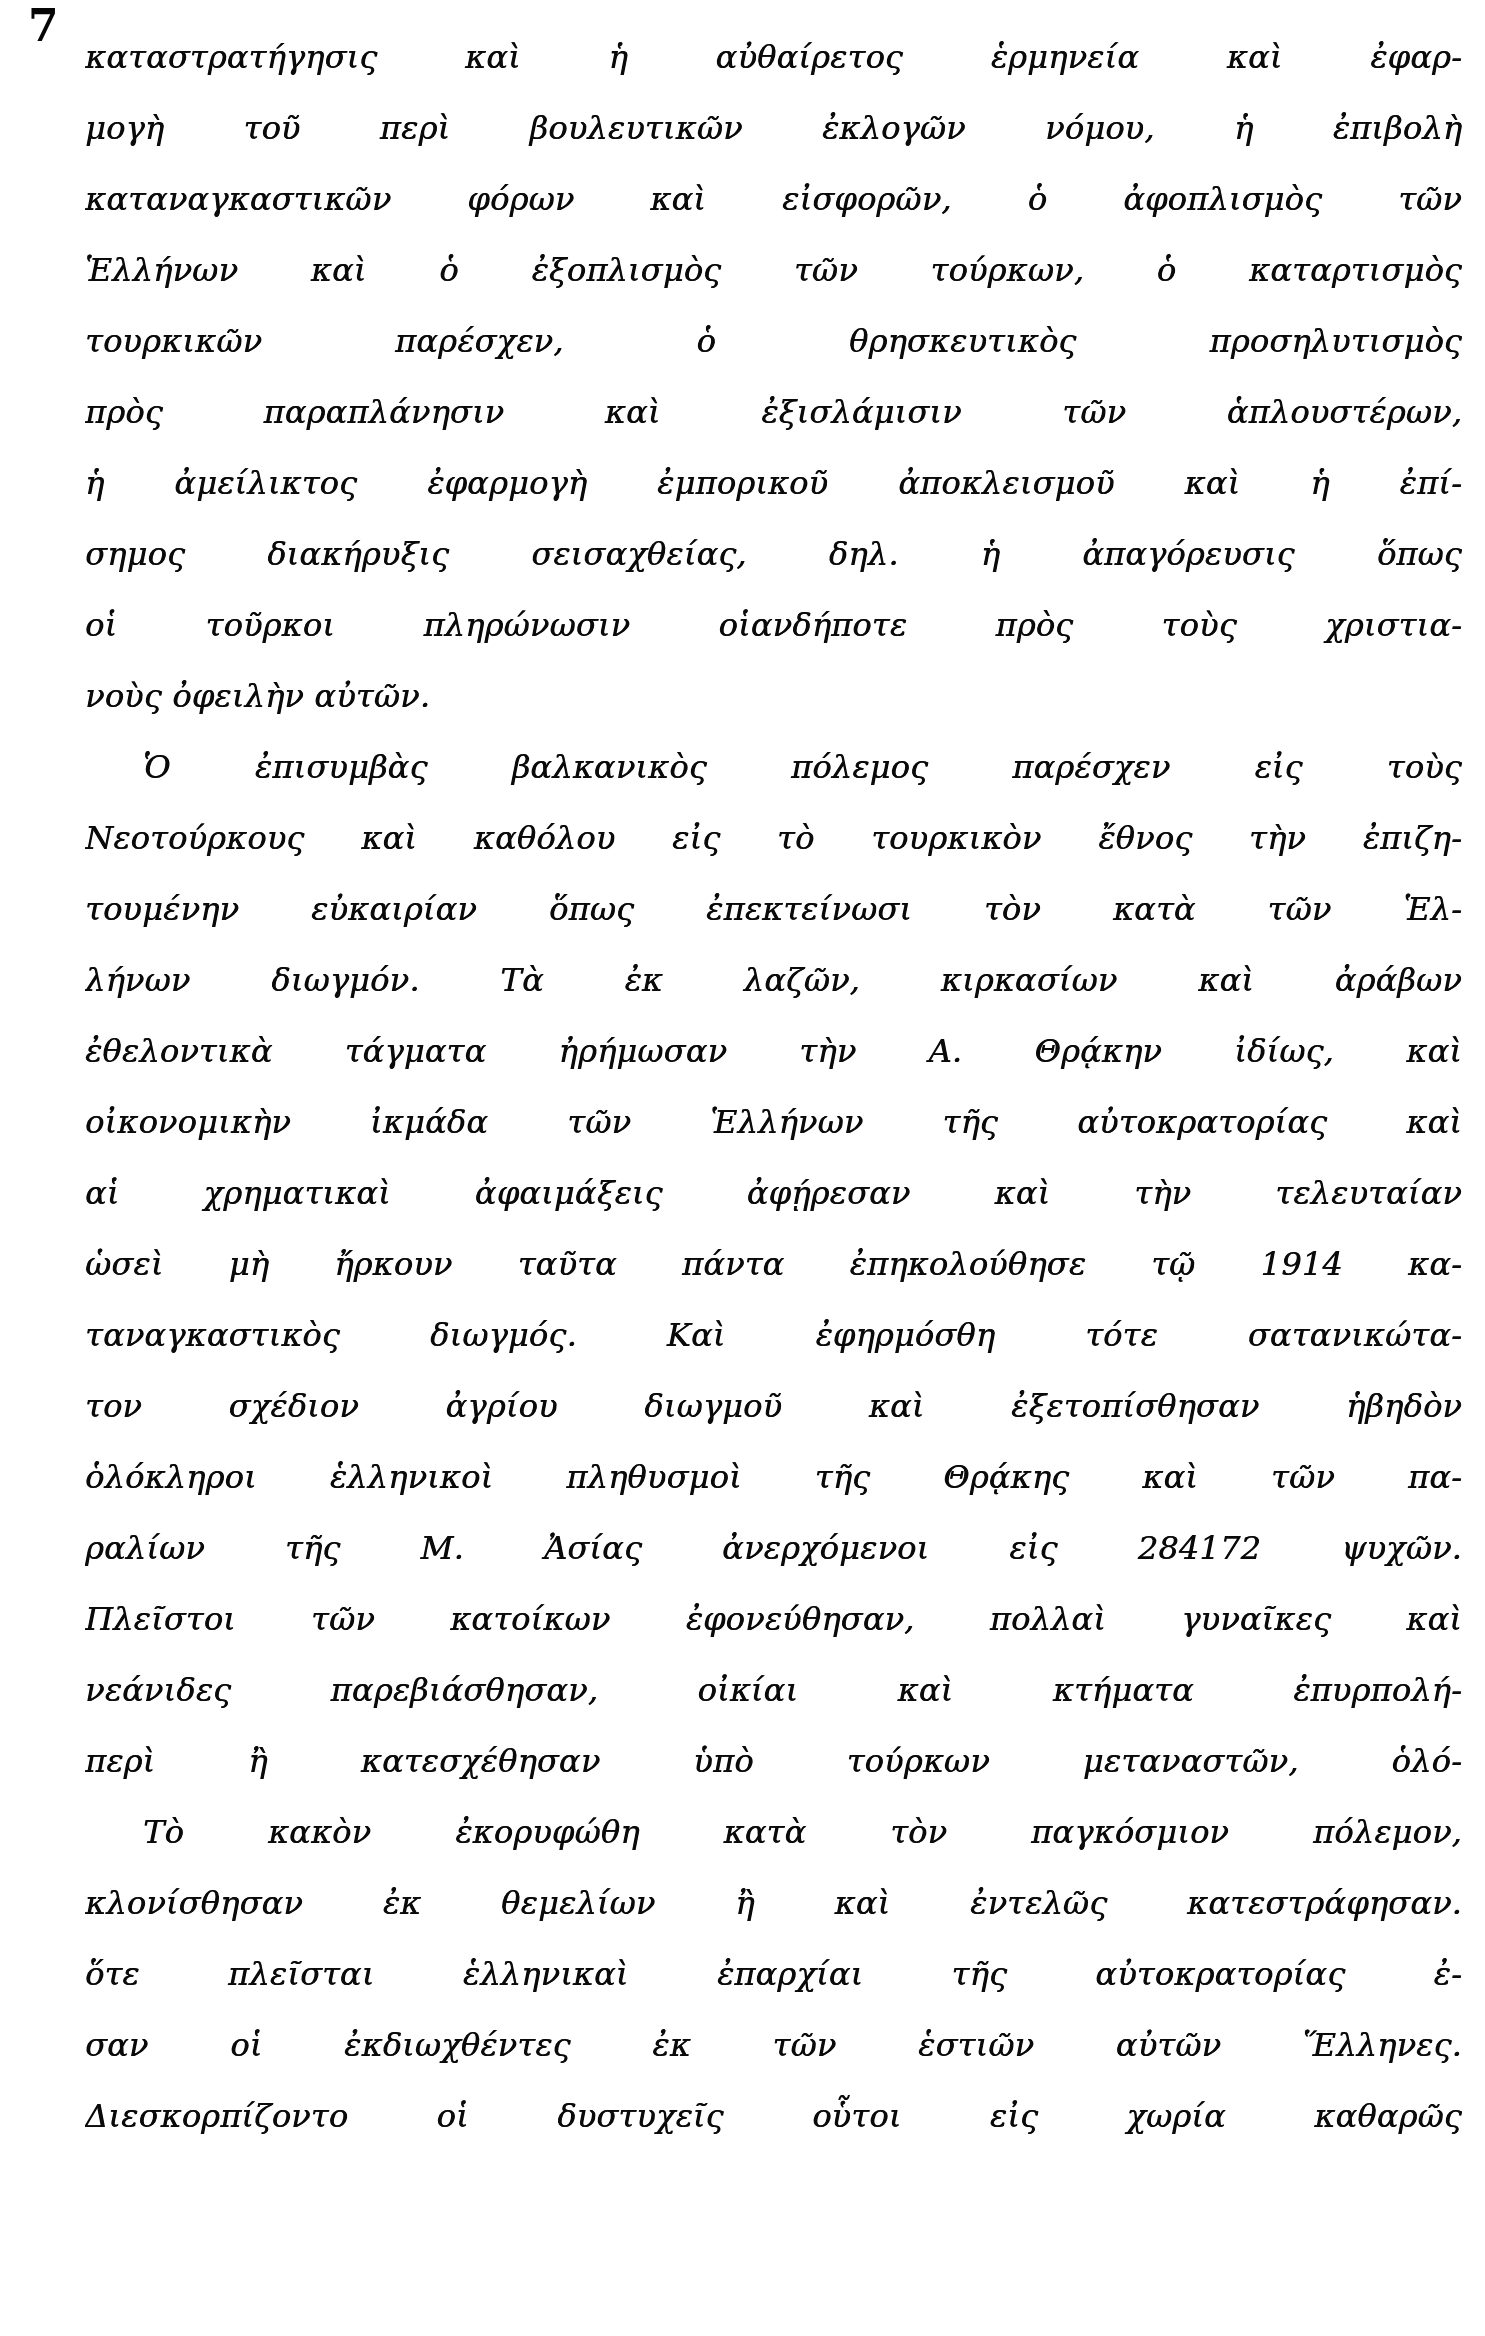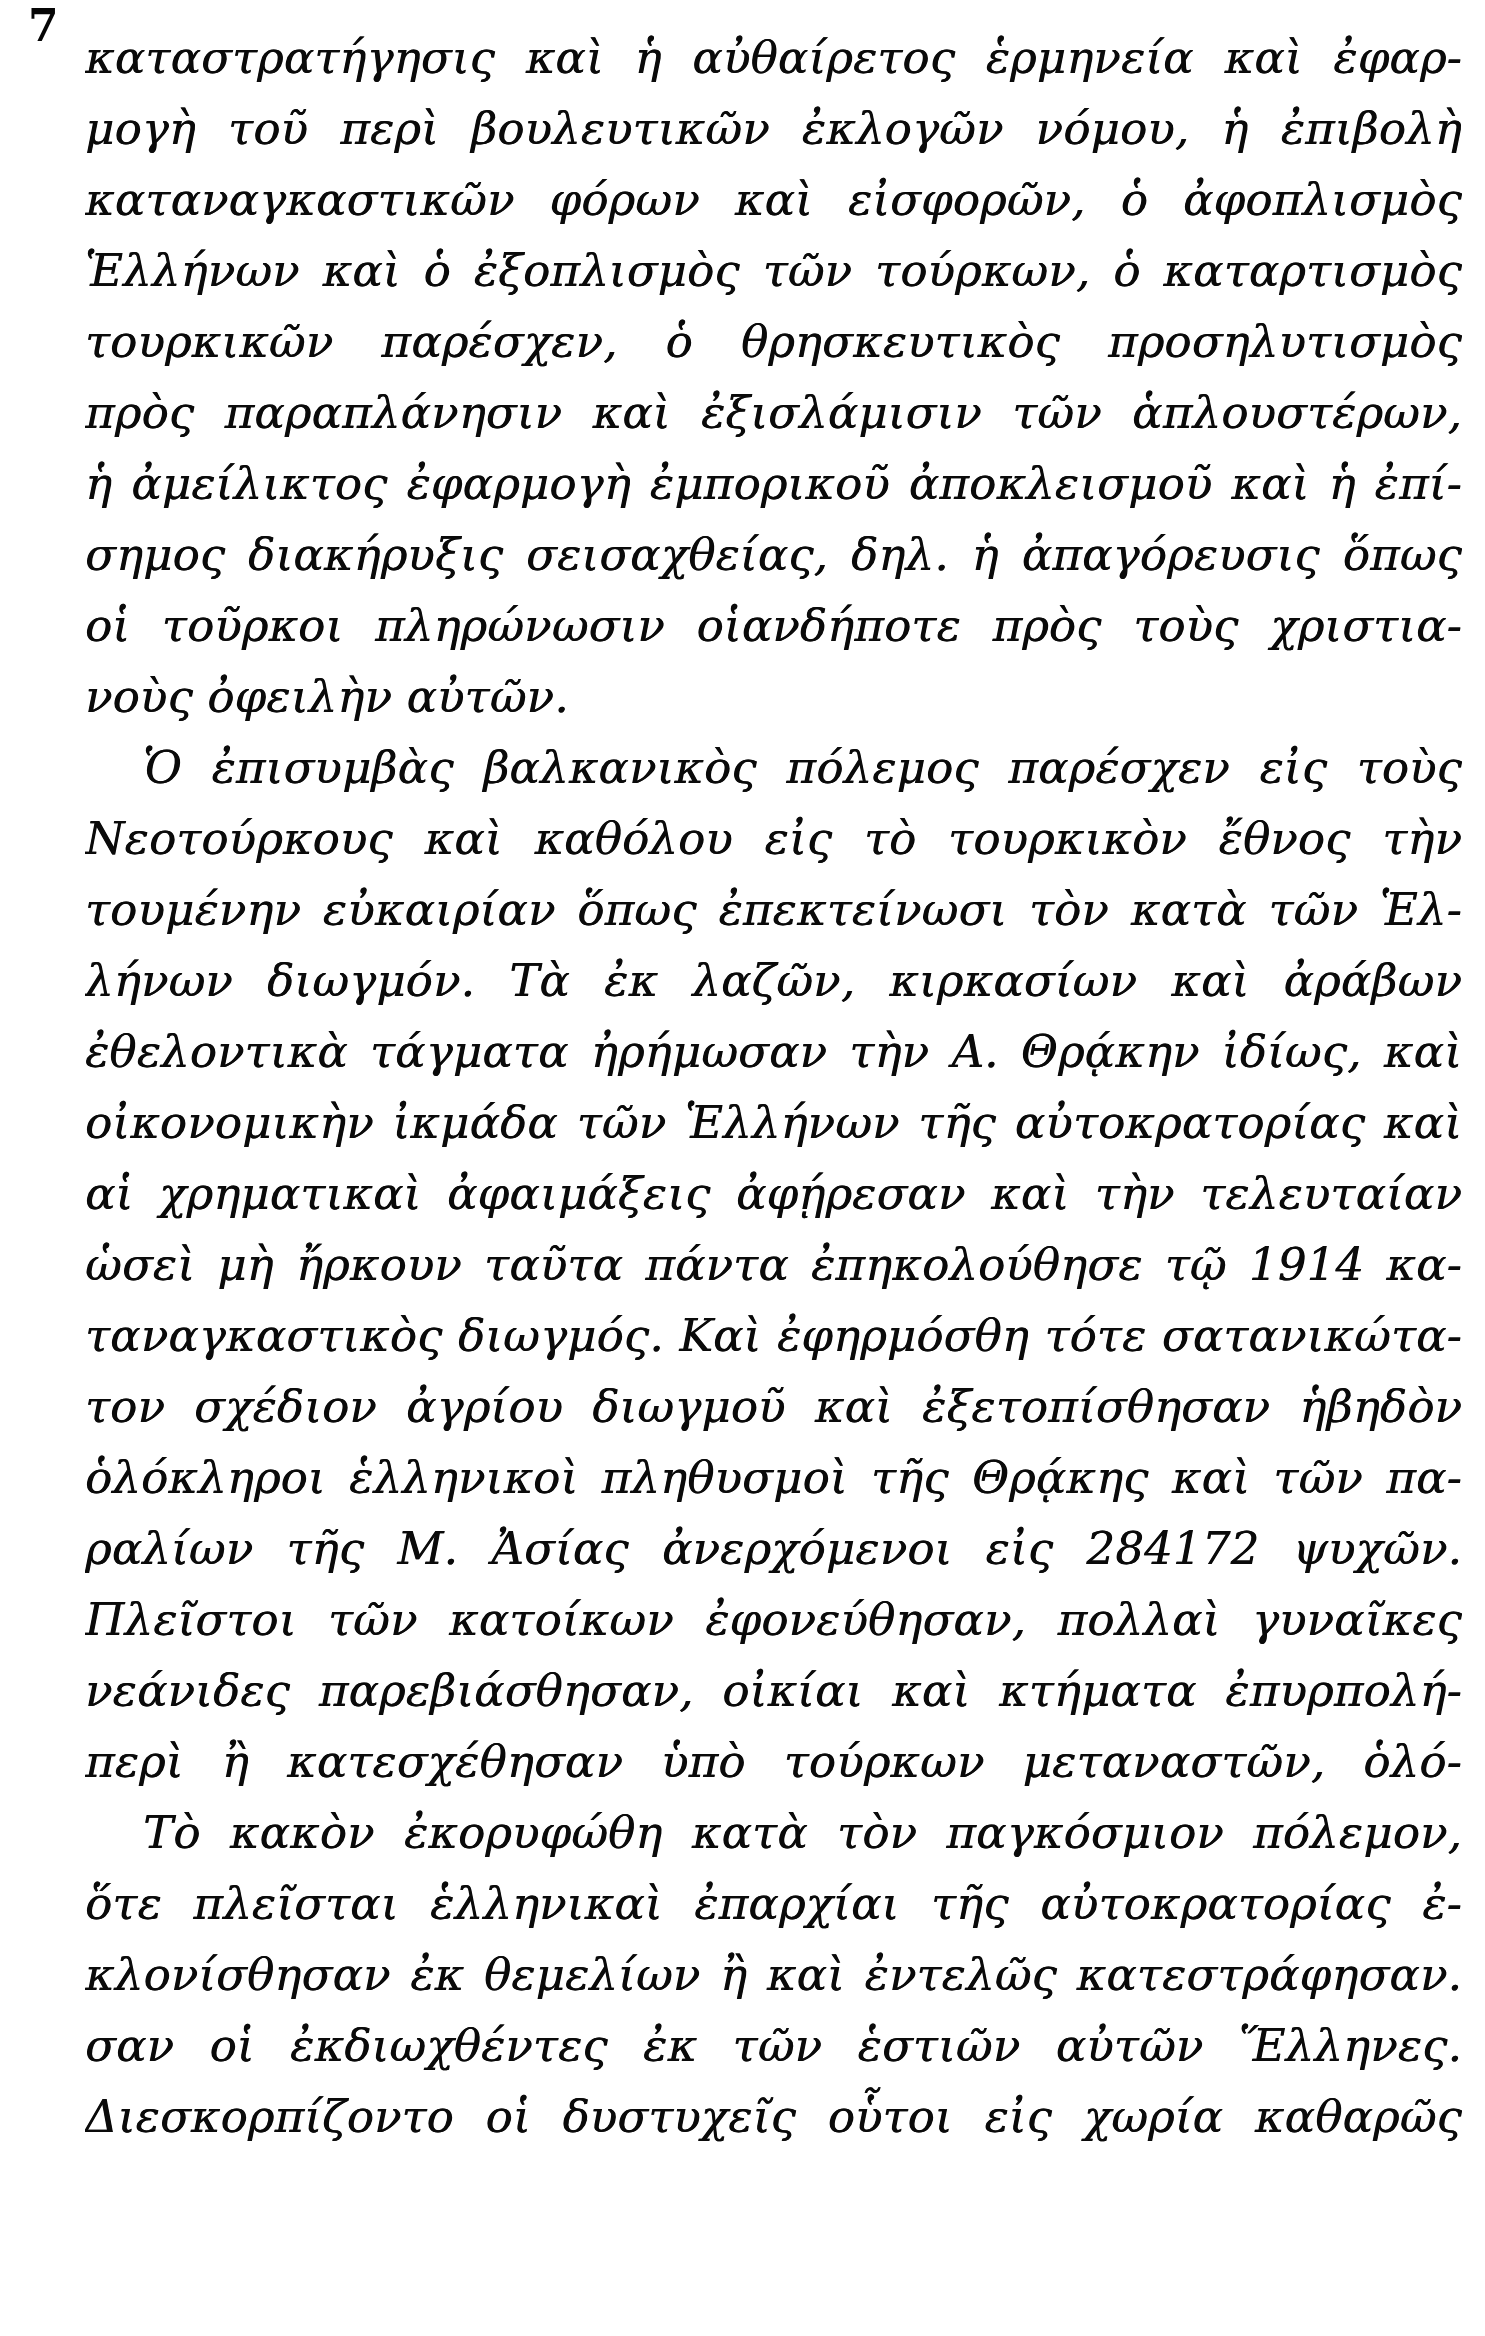--- a/index.html
+++ b/index.html
@@ -24,21 +24,21 @@
     font-weight: 700;
     font-style: normal;
     line-height: 1;
     color: #050505;
   }
   .text-block {
     position: absolute;
     left: 85px;
     top: 22px;
     width: 1377px;
-    font-size: 45px;
+    font-size: 32px;
     font-style: italic;
     letter-spacing: 0.2px;
   }
   .line {
     height: 71px;
     line-height: 71px;
     overflow: hidden;
     white-space: normal;
     text-align: justify;
     text-shadow: 0.5px 0 0 #0a0a0a;
@@ -79,18 +79,18 @@
       <div class="line justify">αἱ χρηματικαὶ ἀφαιμάξεις ἀφῄρεσαν καὶ τὴν τελευταίαν</div>
       <div class="line justify">ὡσεὶ μὴ ἤρκουν ταῦτα πάντα ἐπηκολούθησε τῷ 1914 κα-</div>
       <div class="line justify">ταναγκαστικὸς διωγμός. Καὶ ἐφηρμόσθη τότε σατανικώτα-</div>
       <div class="line justify">τον σχέδιον ἀγρίου διωγμοῦ καὶ ἐξετοπίσθησαν ἡβηδὸν</div>
       <div class="line justify">ὁλόκληροι ἑλληνικοὶ πληθυσμοὶ τῆς Θρᾴκης καὶ τῶν πα-</div>
       <div class="line justify">ραλίων τῆς Μ. Ἀσίας ἀνερχόμενοι εἰς 284172 ψυχῶν.</div>
       <div class="line justify">Πλεῖστοι τῶν κατοίκων ἐφονεύθησαν, πολλαὶ γυναῖκες καὶ</div>
       <div class="line justify">νεάνιδες παρεβιάσθησαν, οἰκίαι καὶ κτήματα ἐπυρπολή-</div>
       <div class="line justify">περὶ ἢ κατεσχέθησαν ὑπὸ τούρκων μεταναστῶν, ὁλό-</div>
       <div class="line justify indent">Τὸ κακὸν ἐκορυφώθη κατὰ τὸν παγκόσμιον πόλεμον,</div>
+      <div class="line justify">κλονίσθησαν ἐκ θεμελίων ἢ καὶ ἐντελῶς κατεστράφησαν.</div>
       <div class="line justify">ὅτε πλεῖσται ἑλληνικαὶ ἐπαρχίαι τῆς αὐτοκρατορίας ἐ-</div>
-      <div class="line justify">κλονίσθησαν ἐκ θεμελίων ἢ καὶ ἐντελῶς κατεστράφησαν.</div>
       <div class="line justify">σαν οἱ ἐκδιωχθέντες ἐκ τῶν ἑστιῶν αὐτῶν Ἕλληνες.</div>
       <div class="line justify">Διεσκορπίζοντο οἱ δυστυχεῖς οὗτοι εἰς χωρία καθαρῶς</div>
     </div>
 </div>
 
 </body></html>

